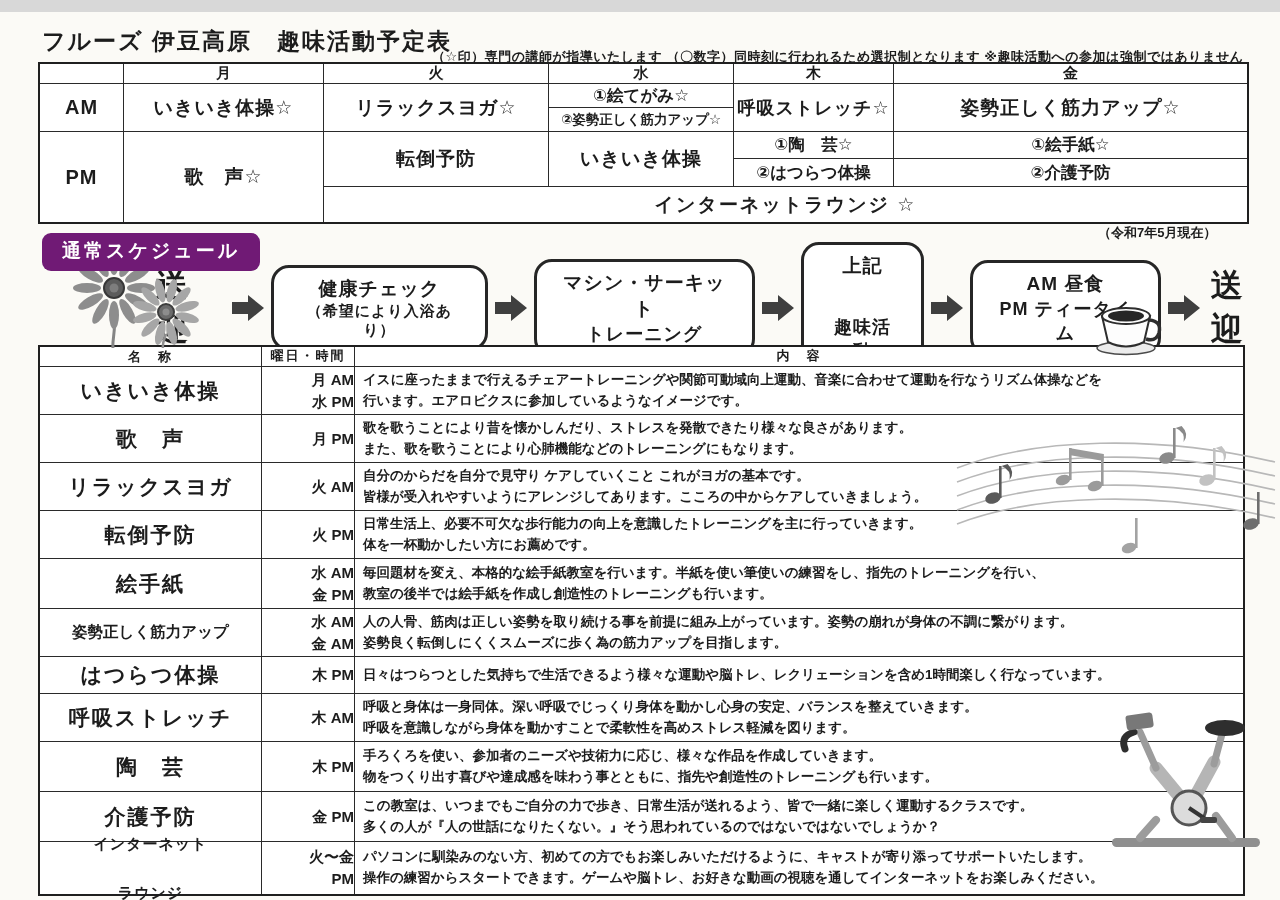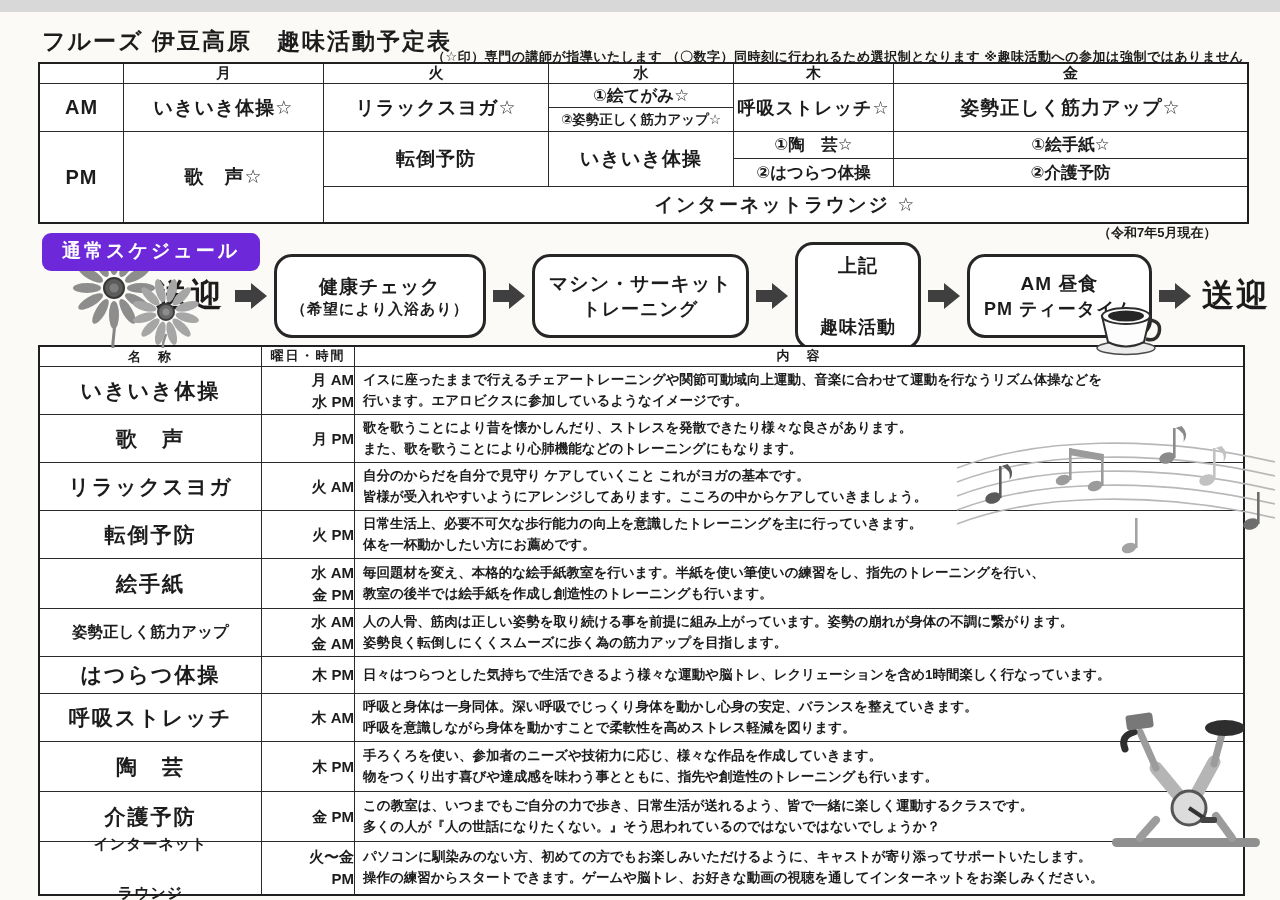--- a/index.html
+++ b/index.html
@@ -21,27 +21,27 @@
   .wcell.last-col{border-right:none;}
   .wcell.last-row{border-bottom:none;}
   .dayhead{font-size:15px;}
   .ampm{font-size:20px;letter-spacing:1px;}
   .wbig{font-size:19px;letter-spacing:1px;}
   .wsub{font-size:16.5px;}
   .wsub-sm{font-size:13.5px;letter-spacing:0;}
   .lounge{font-size:19px;letter-spacing:2px;}
 
   
-  .badge{position:absolute;left:42px;top:221px;background:#6d28d9;color:#fff;font-size:19px;
+  .badge{position:absolute;left:42px;top:221px;background:#701a75;color:#fff;font-size:19px;
     font-weight:bold;padding:5px 20px 7px;border-radius:9px;letter-spacing:3px;z-index:4;}
   .flow{position:absolute;left:152px;top:230px;display:flex;align-items:center;z-index:2;}
   .sougei{font-size:32px;font-weight:bold;letter-spacing:2px;margin:0 4px;}
   .farrow{margin:0 7px;flex:0 0 auto;display:block;}
   .fbox{border:3px solid #262626;border-radius:18px;background:#fff;text-align:center;
-    font-weight:bold;padding:8px 14px;min-height:62px;display:flex;flex-direction:column;justify-content:center;}
+    font-weight:bold;padding:8px 20px;min-height:62px;display:flex;flex-direction:column;justify-content:center;}
   .fbox .l1{font-size:19px;letter-spacing:1px;}
   .fbox .l2{font-size:18px;letter-spacing:1px;}
   .fbox.b1 .l2{font-size:15px;}
   .fbox.b3{padding:8px 22px;gap:36px;}
 
   
   .atable{position:absolute;left:38px;top:333px;width:1207px;border:2.2px solid #1f1f1f;background:#fff;box-sizing:border-box;z-index:2;}
   .arow{display:flex;border-bottom:1.5px solid #2a2a2a;box-sizing:border-box;}
   .arow:last-child{border-bottom:none;}
   .acell{box-sizing:border-box;border-right:1.5px solid #2a2a2a;display:flex;flex-direction:column;justify-content:center;}

